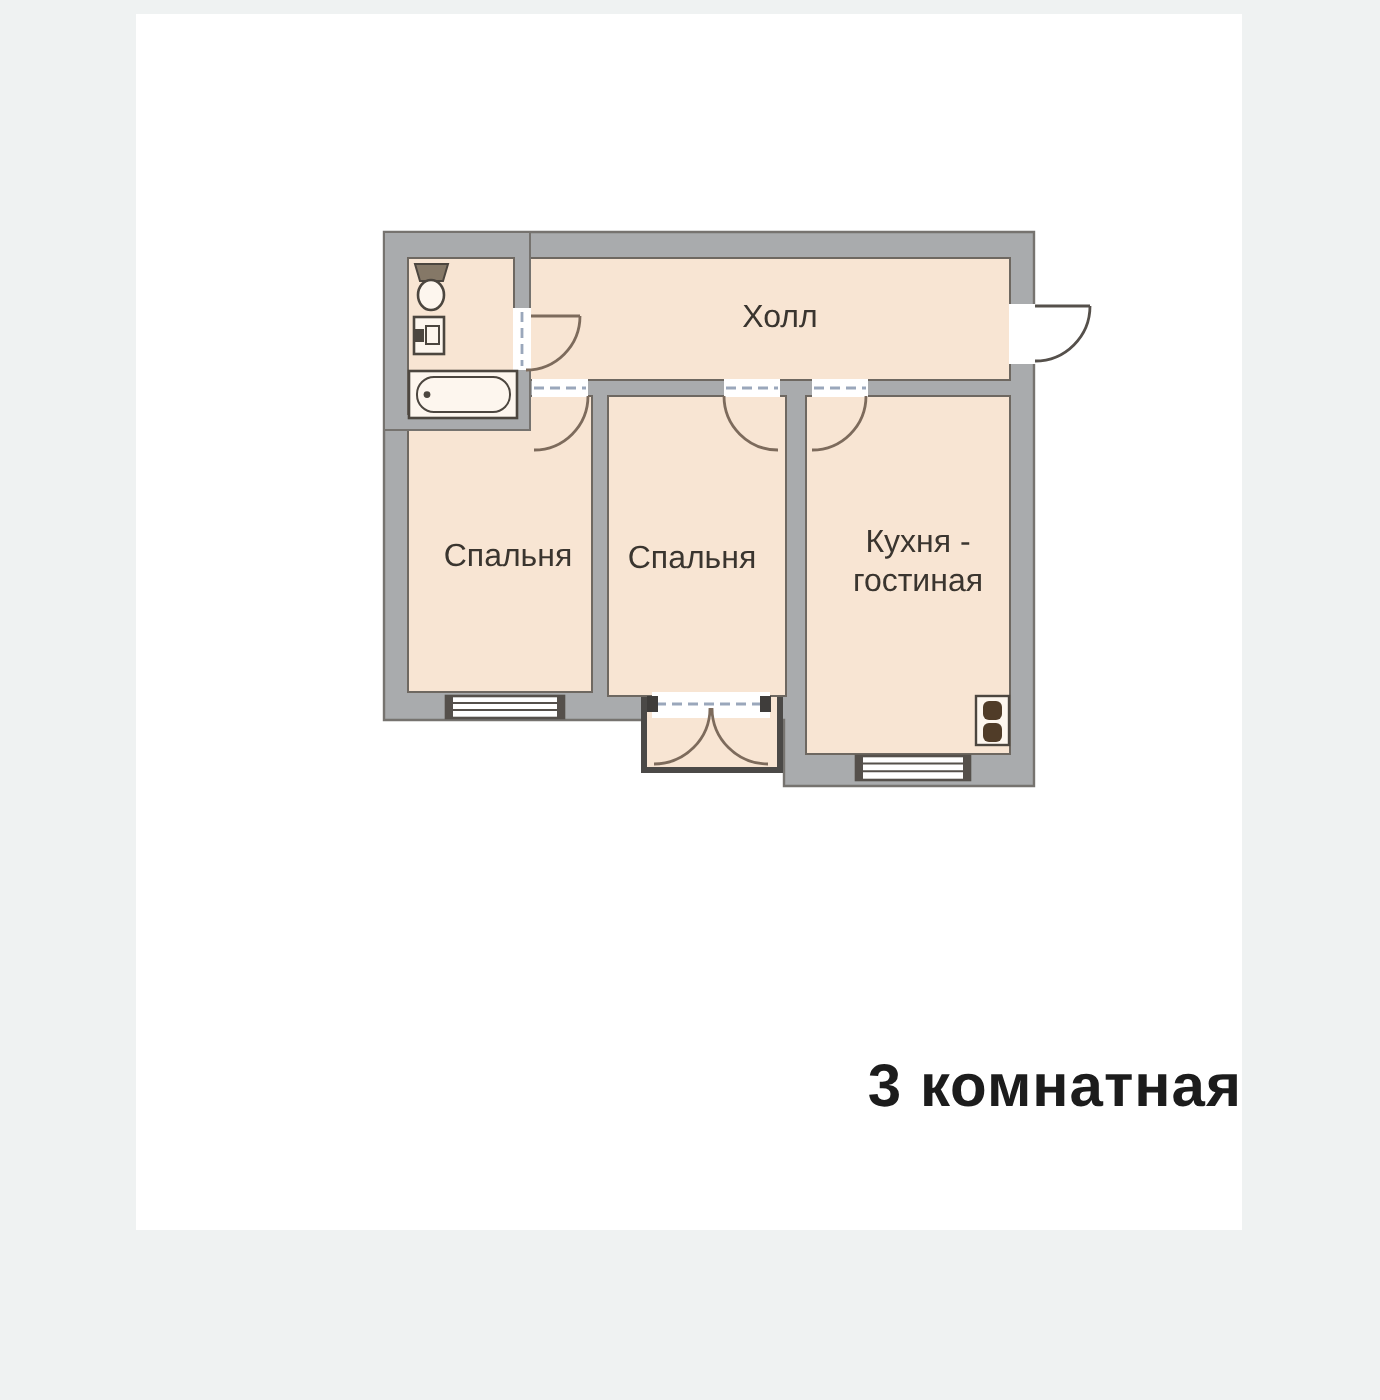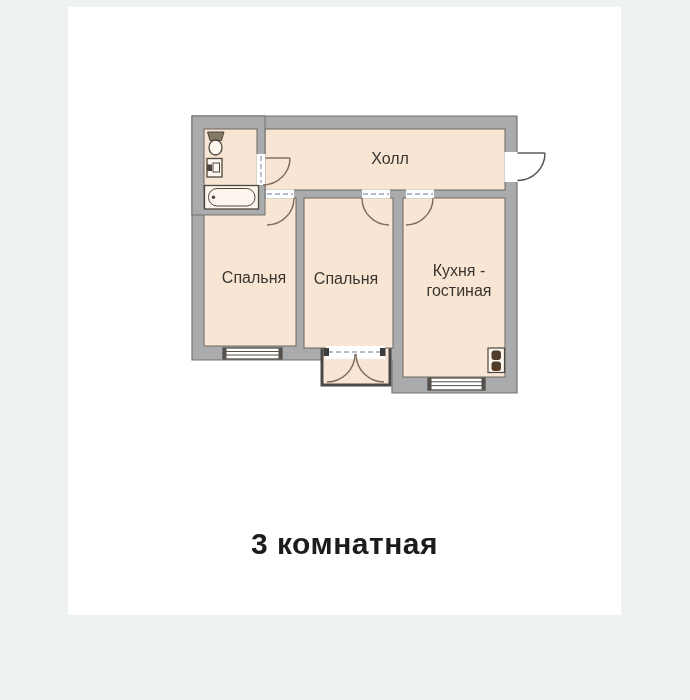--- a/index.html
+++ b/index.html
@@ -14,21 +14,21 @@
     position: absolute;
     left: 68px; top: 7px;
     width: 553px; height: 608px;
     background: #ffffff;
   }
   .plan-svg { position: absolute; left: 0; top: 0; }
   .caption {
     position: absolute;
     top: 518px; left: 0;
     width: 100%;
-    text-align: center;
+    text-align: right;
     color: #1c1c1c;
     font-size: 30px;
     font-weight: 700;
     line-height: 38px;
     letter-spacing: 0.5px;
   }
   .plan-label {
     font-family: "Liberation Sans", sans-serif;
     font-size: 16px;
     fill: #3a352f;

